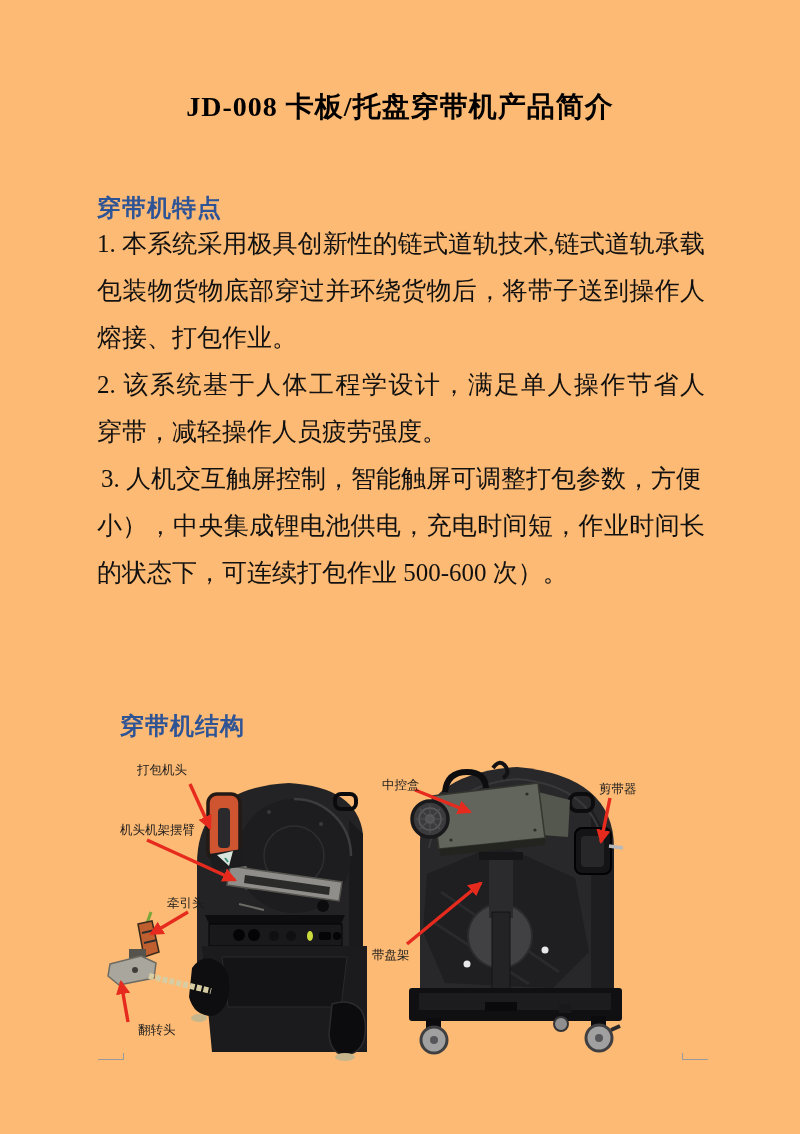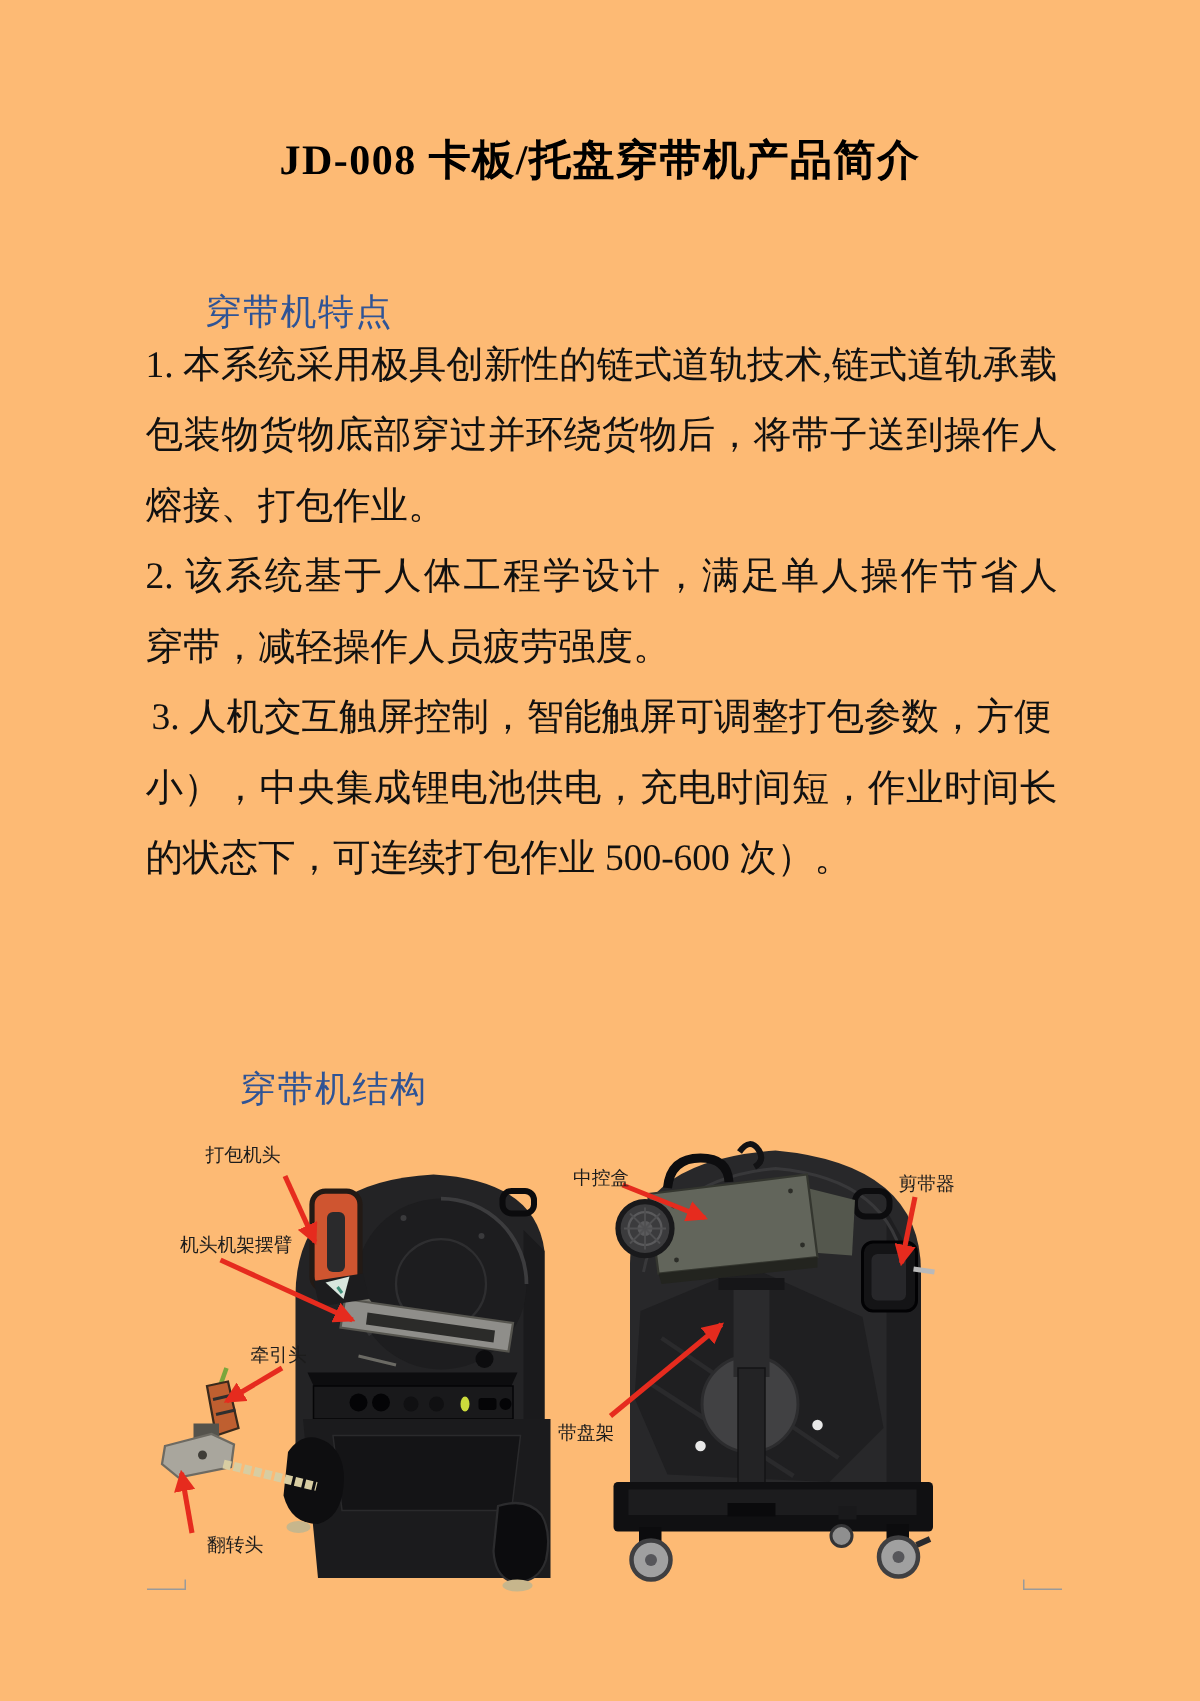--- a/index.html
+++ b/index.html
@@ -6,23 +6,22 @@
   .page {
     position:relative; width:800px; height:1134px; background:#fdba74;
     font-family:"Liberation Serif","DejaVu Serif",serif; color:#000;
     overflow:hidden;
   }
   .doc-title {
     position:absolute; top:88px; left:0; width:800px;
     text-align:center; font-size:28px; font-weight:bold; letter-spacing:1px;
   }
   .h-blue {
-    position:absolute; color:#2F5496; font-size:24px; font-weight:normal;
+    position:absolute; color:#2F5496; font-size:24px; font-weight:bold;
     letter-spacing:1px;
-    margin-left:40px;
   }
   #h-features { left:97px; top:192px; }
   #h-structure { left:120px; top:710px; }
   .body-lines {
     position:absolute; left:97px; top:220px; width:608px;
     font-size:25px; color:#111;
   }
   .bline {
     height:47px; line-height:47px; overflow:hidden;
     text-align:justify; text-align-last:justify;

